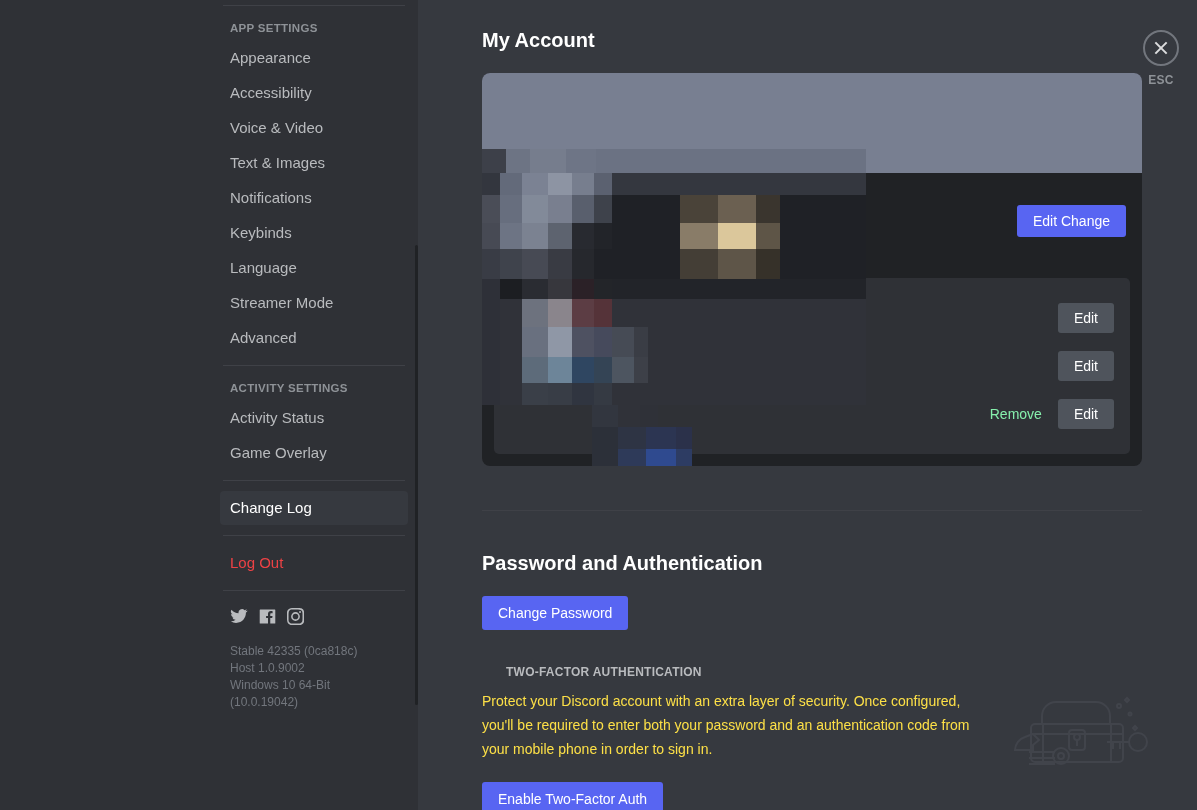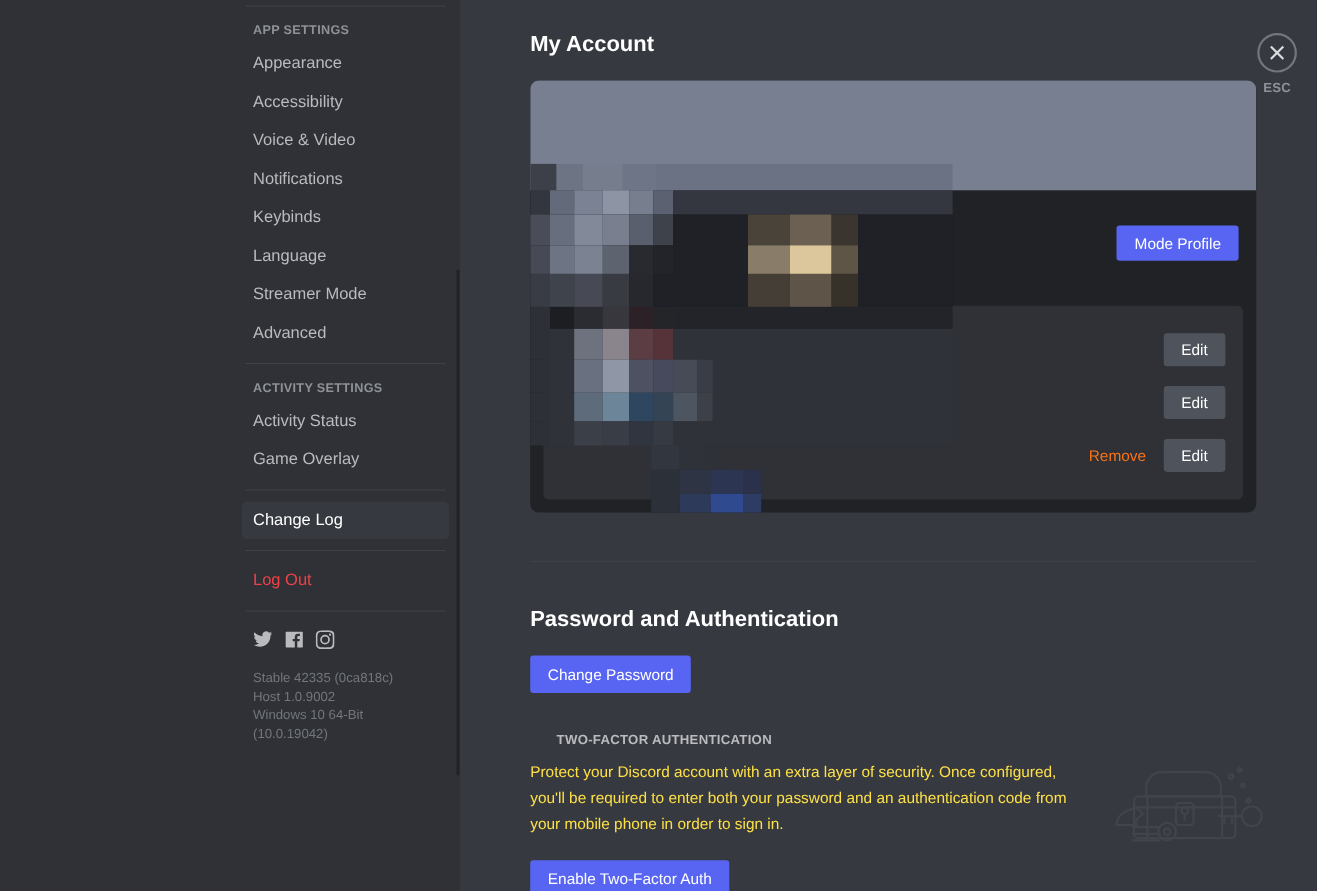--- a/index.html
+++ b/index.html
@@ -183,21 +183,21 @@
     border-radius: 3px;
     padding: 7px 16px;
     cursor: pointer;
     line-height: 16px;
     font-family: "Liberation Sans", sans-serif;
   }
 
   .link-btn {
     background: none;
     border: none;
-    color: #f97316;
+    color: #86efac;
     font-size: 14px;
     padding: 0 16px 0 0;
     cursor: pointer;
     font-family: "Liberation Sans", sans-serif;
     margin-left: 20px;
   }
 
   
   .mosaic {
     position: absolute;
@@ -311,20 +311,21 @@
   <div class="gutter"></div>
 
   <div class="sidebar">
 
     <div class="side-divider top"></div>
 
     <div class="side-header">APP SETTINGS</div>
     <div class="side-item">Appearance</div>
     <div class="side-item">Accessibility</div>
     <div class="side-item">Voice &amp; Video</div>
+    <div class="side-item">Text &amp; Images</div>
     <div class="side-item">Notifications</div>
     <div class="side-item">Keybinds</div>
     <div class="side-item">Language</div>
     <div class="side-item">Streamer Mode</div>
     <div class="side-item">Advanced</div>
 
     <div class="side-space"></div>
     <div class="side-divider"></div>
 
     <div class="side-header">ACTIVITY SETTINGS</div>
@@ -371,21 +372,21 @@
 
   <div class="content">
 
     <div class="page-title">My Account</div>
 
     
     <div class="account-card">
       <div class="card-banner"></div>
 
       <div class="card-top">
-        <button class="edit-profile-btn">Mode Profile</button>
+        <button class="edit-profile-btn">Edit Change</button>
       </div>
 
       <div class="card-inner">
         <div class="field-row">
           <button class="small-btn">Edit</button>
         </div>
         <div class="field-row">
           <button class="small-btn">Edit</button>
         </div>
         <div class="field-row">

